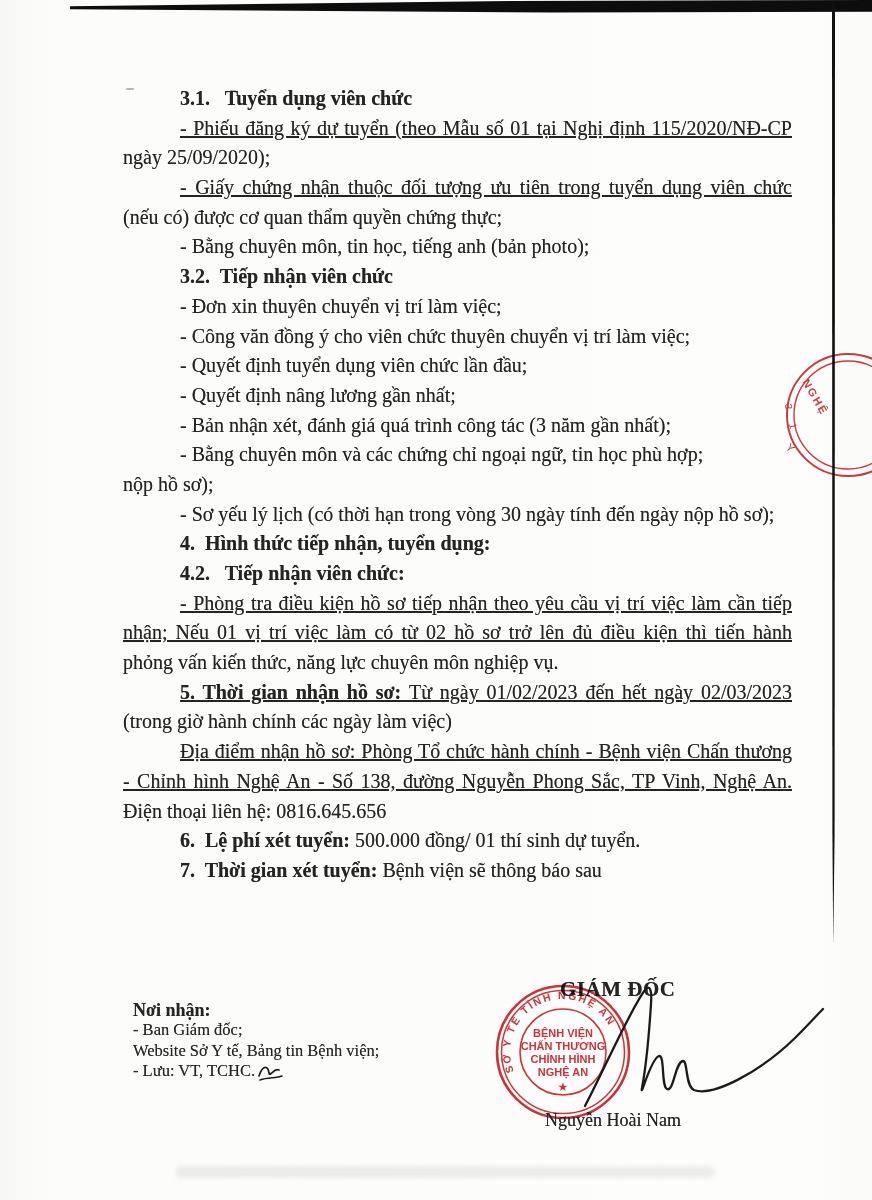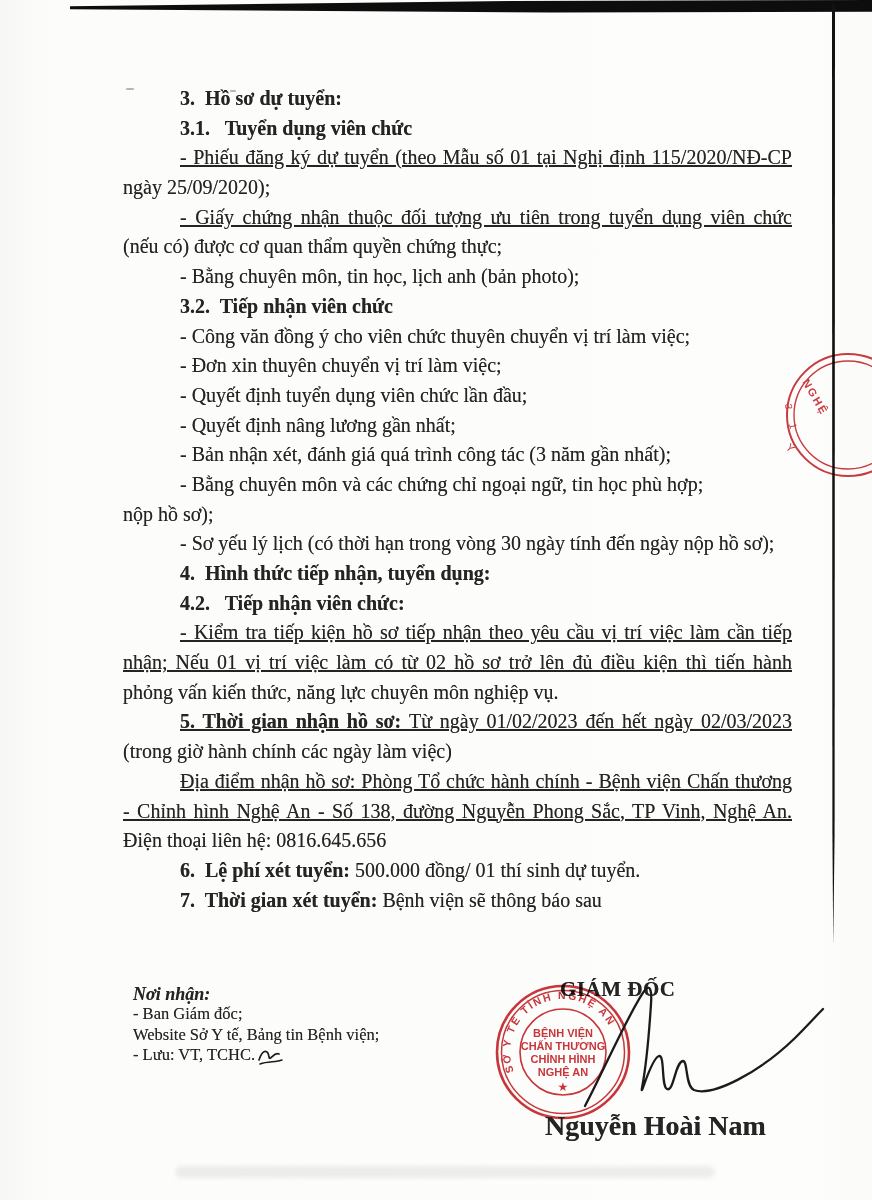--- a/index.html
+++ b/index.html
@@ -11,24 +11,24 @@
   }
   .doc{position:absolute;left:123px;top:84px;width:669px;}
   .ln{font-size:20px;line-height:29.7px;height:29.7px;margin:0;white-space:pre-wrap;
       text-shadow:0 0 .5px rgba(35,35,35,.55);}
   .ln.just{white-space:normal;text-align:justify;text-align-last:justify;text-decoration:underline;}
   .ind{text-indent:57px;}
   .b{font-weight:bold;}
   
   .recipients{position:absolute;left:133px;top:984px;width:300px;font-size:16.5px;line-height:20.4px;
       text-shadow:0 0 .4px rgba(35,35,35,.5);}
-  .recipients .title{font-weight:bold;font-style:italic;font-size:18px;}
+  .recipients .title{font-weight:bold;font-size:18px;margin-top:16px;}
   .sig-title{position:absolute;left:560px;top:977px;font-size:21px;font-weight:bold;letter-spacing:.5px;
       text-shadow:0 0 .5px rgba(35,35,35,.6);}
-  .sig-name{position:absolute;left:545px;top:1110px;font-size:28px;font-weight:bold;
+  .sig-name{position:absolute;left:545px;top:1110px;font-size:18px;font-weight:normal;
       text-shadow:0 0 .5px rgba(35,35,35,.6);}
   .stamp-svg{position:absolute;left:481px;top:970px;mix-blend-mode:multiply;opacity:.93;}
   .sign-svg{position:absolute;left:555px;top:958px;}
   .edge-stamp-svg{position:absolute;left:772px;top:346px;mix-blend-mode:multiply;opacity:.9;}
   
   .top-band{position:absolute;left:70px;top:0;width:802px;height:13px;background:#0d0d0d;
       clip-path:polygon(0% 48%,55% 8%,100% 0%,100% 90%,60% 96%,0% 72%);}
   .right-line{position:absolute;left:831px;top:4px;width:5px;height:942px;background:#121212;
       clip-path:polygon(20% 0,80% 0,72% 88%,45% 100%,28% 88%);}
   .bleed{position:absolute;left:175px;top:1166px;width:540px;height:12px;border-radius:6px;
@@ -40,39 +40,38 @@
 </head>
 <body>
 
 <div class="top-band"></div>
 <div class="right-line"></div>
 <div class="bleed"></div>
 <div class="speck" style="left:126px;top:88px;width:8px;"></div>
 <div class="speck" style="left:230px;top:90px;width:6px;"></div>
 
 <div class="doc">
-  <p class="ln ind"><span class="b">3.  Hồ sơ dự tuyển:</span><span></span></p>
   <p class="ln ind"><span class="b">3.1.   Tuyển dụng viên chức</span><span></span></p>
   <p class="ln ind just"><span>- Phiếu đăng ký dự tuyển (theo Mẫu số 01 tại Nghị định 115/2020/NĐ-CP</span></p>
   <p class="ln"><span>ngày 25/09/2020);</span></p>
   <p class="ln ind just"><span>- Giấy chứng nhận thuộc đối tượng ưu tiên trong tuyển dụng viên chức</span></p>
   <p class="ln"><span>(nếu có) được cơ quan thẩm quyền chứng thực;</span></p>
-  <p class="ln ind"><span>- Bằng chuyên môn, tin học, lịch anh (bản photo);</span></p>
+  <p class="ln ind"><span>- Bằng chuyên môn, tin học, tiếng anh (bản photo);</span></p>
   <p class="ln ind"><span class="b">3.2.  Tiếp nhận viên chức</span></p>
+  <p class="ln ind"><span>- Đơn xin thuyên chuyển vị trí làm việc;</span></p>
   <p class="ln ind"><span>- Công văn đồng ý cho viên chức thuyên chuyển vị trí làm việc;</span></p>
-  <p class="ln ind"><span>- Đơn xin thuyên chuyển vị trí làm việc;</span></p>
   <p class="ln ind"><span>- Quyết định tuyển dụng viên chức lần đầu;</span></p>
   <p class="ln ind"><span>- Quyết định nâng lương gần nhất;</span></p>
   <p class="ln ind"><span>- Bản nhận xét, đánh giá quá trình công tác (3 năm gần nhất);</span></p>
   <p class="ln ind"><span>- Bằng chuyên môn và các chứng chỉ ngoại ngữ, tin học phù hợp;</span></p>
   <p class="ln"><span>nộp hồ sơ);</span></p>
   <p class="ln ind"><span>- Sơ yếu lý lịch (có thời hạn trong vòng 30 ngày tính đến ngày nộp hồ sơ);</span></p>
   <p class="ln ind"><span class="b">4.  Hình thức tiếp nhận, tuyển dụng:</span></p>
   <p class="ln ind"><span class="b">4.2.   Tiếp nhận viên chức:</span></p>
-  <p class="ln ind just"><span>- Kiểm tra tiếp kiện hồ sơ tiếp nhận theo yêu cầu vị trí việc làm cần tiếp</span></p>
+  <p class="ln ind just"><span>- Phòng tra điều kiện hồ sơ tiếp nhận theo yêu cầu vị trí việc làm cần tiếp</span></p>
   <p class="ln just"><span>nhận; Nếu 01 vị trí việc làm có từ 02 hồ sơ trở lên đủ điều kiện thì tiến hành</span></p>
   <p class="ln"><span>phỏng vấn kiến thức, năng lực chuyên môn nghiệp vụ.</span></p>
   <p class="ln ind just"><span class="b">5. Thời gian nhận hồ sơ: </span><span>Từ ngày 01/02/2023 đến hết ngày 02/03/2023</span></p>
   <p class="ln"><span>(trong giờ hành chính các ngày làm việc)</span></p>
   <p class="ln ind just"><span>Địa điểm nhận hồ sơ: Phòng Tổ chức hành chính - Bệnh viện Chấn thương</span></p>
   <p class="ln just"><span>- Chỉnh hình Nghệ An - Số 138, đường Nguyễn Phong Sắc, TP Vinh, Nghệ An.</span></p>
   <p class="ln"><span>Điện thoại liên hệ: 0816.645.656</span></p>
   <p class="ln ind"><span class="b">6.  Lệ phí xét tuyển: </span><span>500.000 đồng/ 01 thí sinh dự tuyển.</span></p>
   <p class="ln ind"><span class="b">7.  Thời gian xét tuyển: </span><span>Bệnh viện sẽ thông báo sau</span></p>
 </div>

